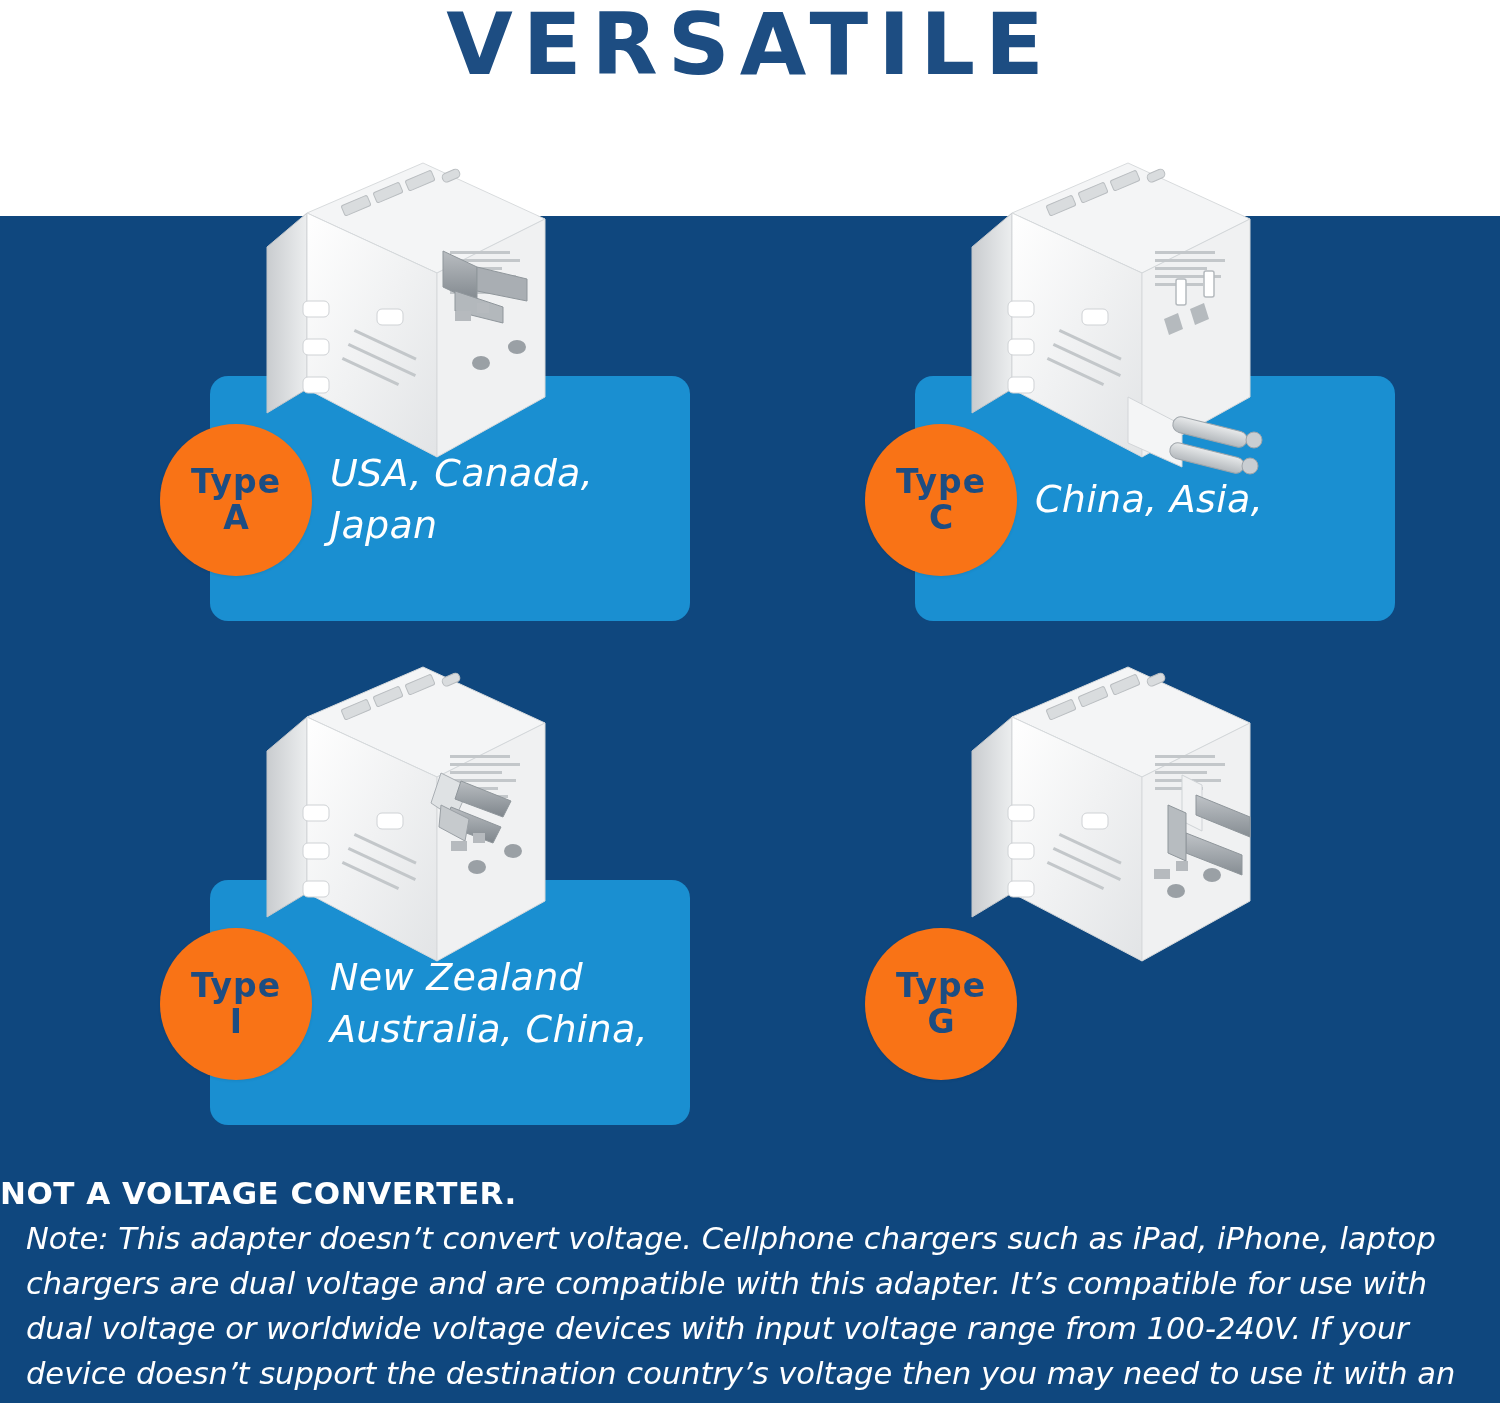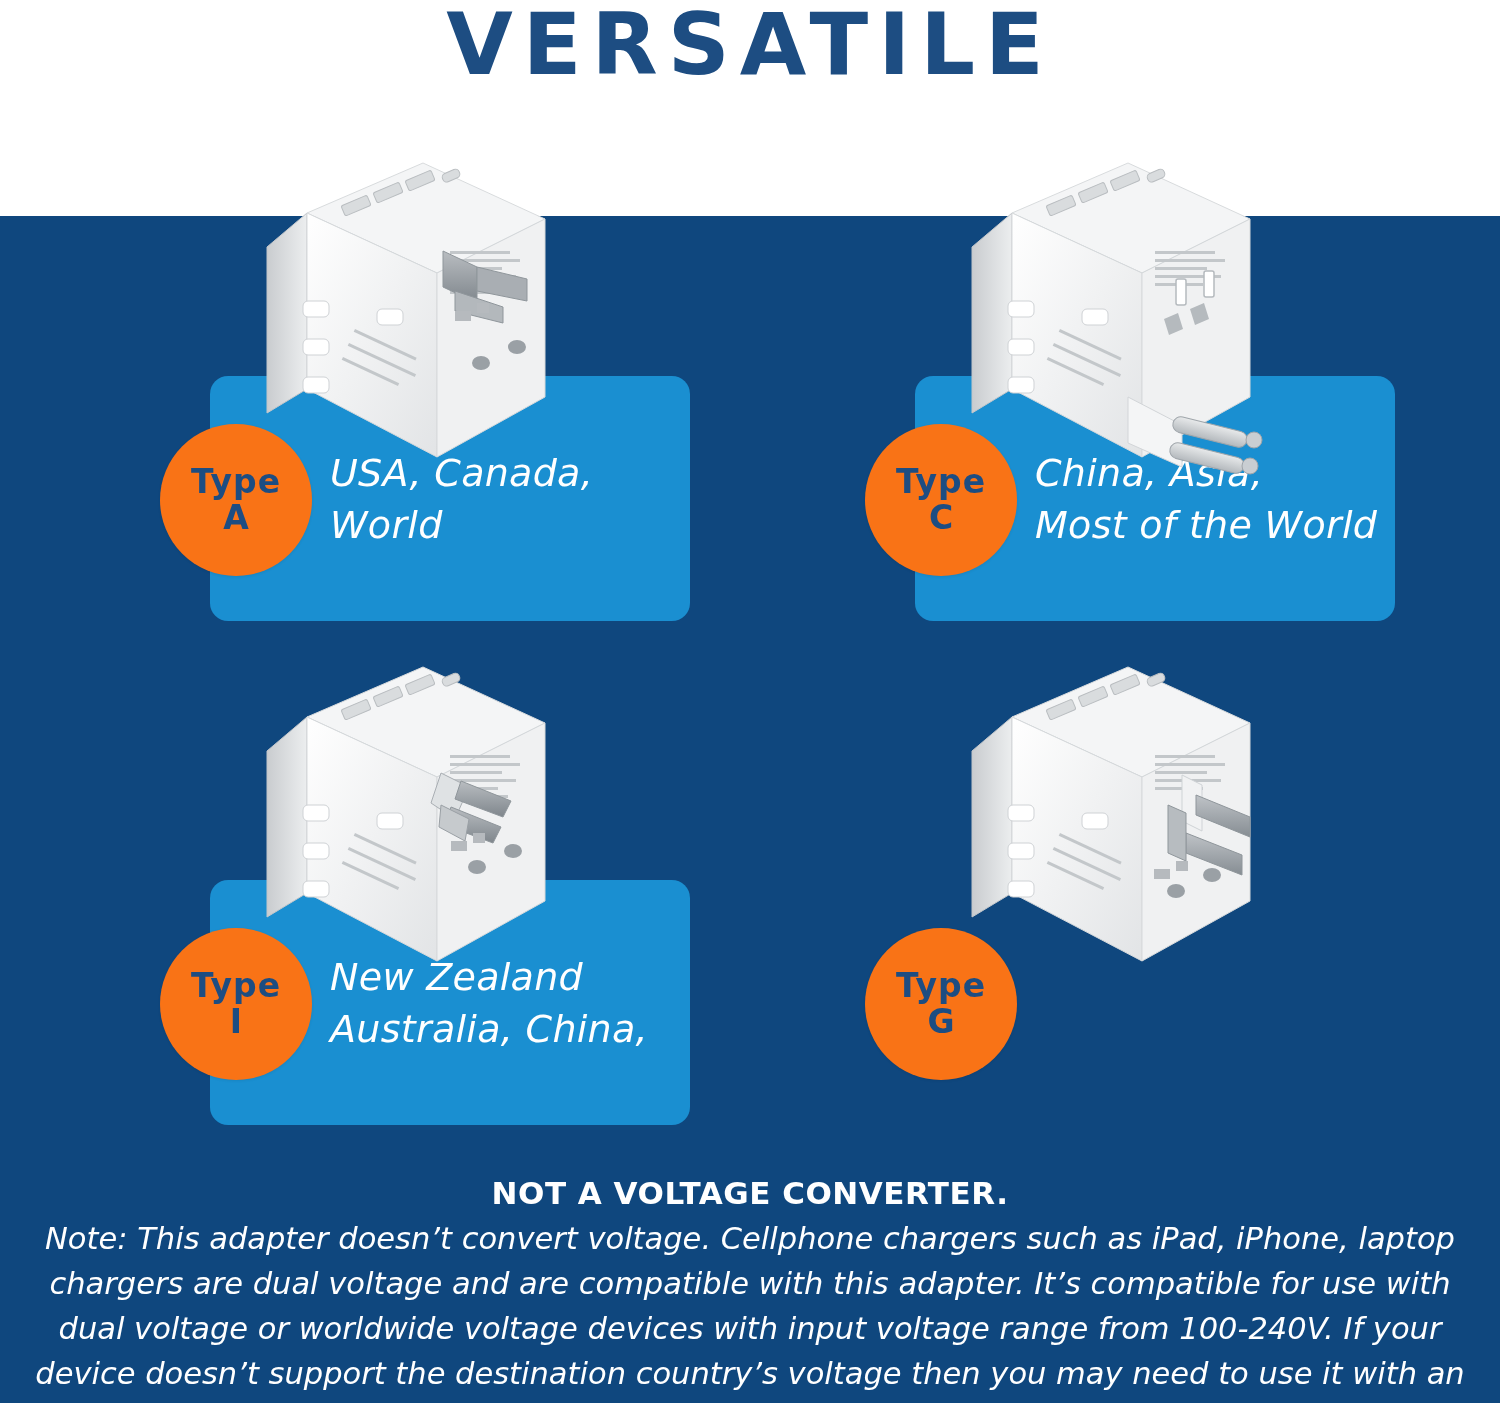--- a/index.html
+++ b/index.html
@@ -131,21 +131,20 @@
   .adapter svg { display: block; }
 
   
   #footer {
     position: absolute;
     left: 0;
     top: 1172px;
     width: 1500px;
     height: 231px;
     color: #ffffff;
-    text-align: center;
   }
   #footer-title {
     font-family: "DejaVu Sans", sans-serif;
     font-weight: bold;
     font-size: 31px;
     letter-spacing: 0.5px;
     line-height: 42px;
     color: #ffffff;
   }
   #footer-note {
@@ -166,21 +165,21 @@
   <div id="header">
     <div id="headline">VERSATILE</div>
   </div>
 
   <div id="blue-body"></div>
 
   <div class="quad" id="quad-a">
     <div class="label-panel">
       <div class="label-text">
         <span>USA, Canada,</span>
-        <span>World</span>
+        <span>Japan</span>
       </div>
     </div>
     <div class="type-badge">
       <div class="type-word">Type</div>
       <div class="type-letter">A</div>
     </div>
     <div class="adapter">
       <svg width="340" height="340" viewBox="0 0 340 340" xmlns="http://www.w3.org/2000/svg">
         <defs>
           <linearGradient id="bodyGA" x1="0" y1="0" x2="1" y2="1">
@@ -251,21 +250,20 @@
           <rect x="232" y="152" width="12" height="10"></rect>
         </g>
       </svg>
     </div>
   </div>
 
   <div class="quad" id="quad-c">
     <div class="label-panel">
       <div class="label-text">
         <span>China, Asia,</span>
-        <span>Most of the World</span>
       </div>
     </div>
     <div class="type-badge">
       <div class="type-word">Type</div>
       <div class="type-letter">C</div>
     </div>
     <div class="adapter">
       <svg width="340" height="340" viewBox="0 0 340 340" xmlns="http://www.w3.org/2000/svg">
         <defs>
           <linearGradient id="bodyGC" x1="0" y1="0" x2="1" y2="1">

